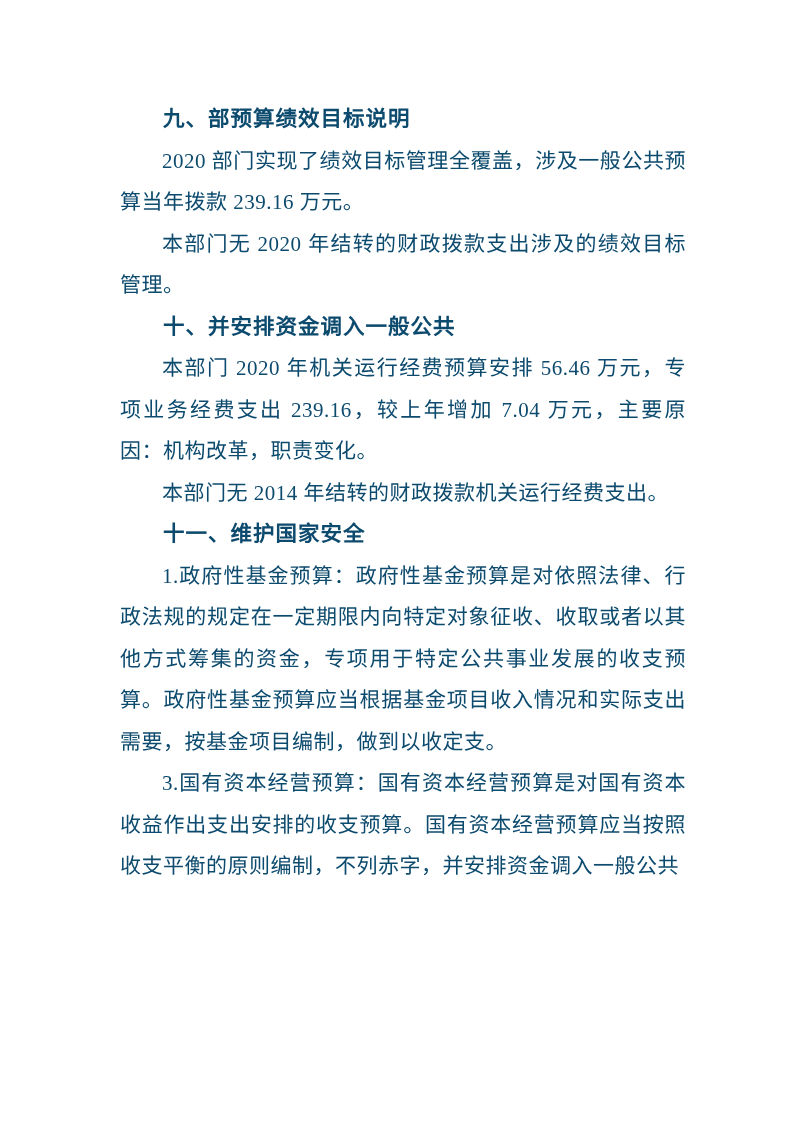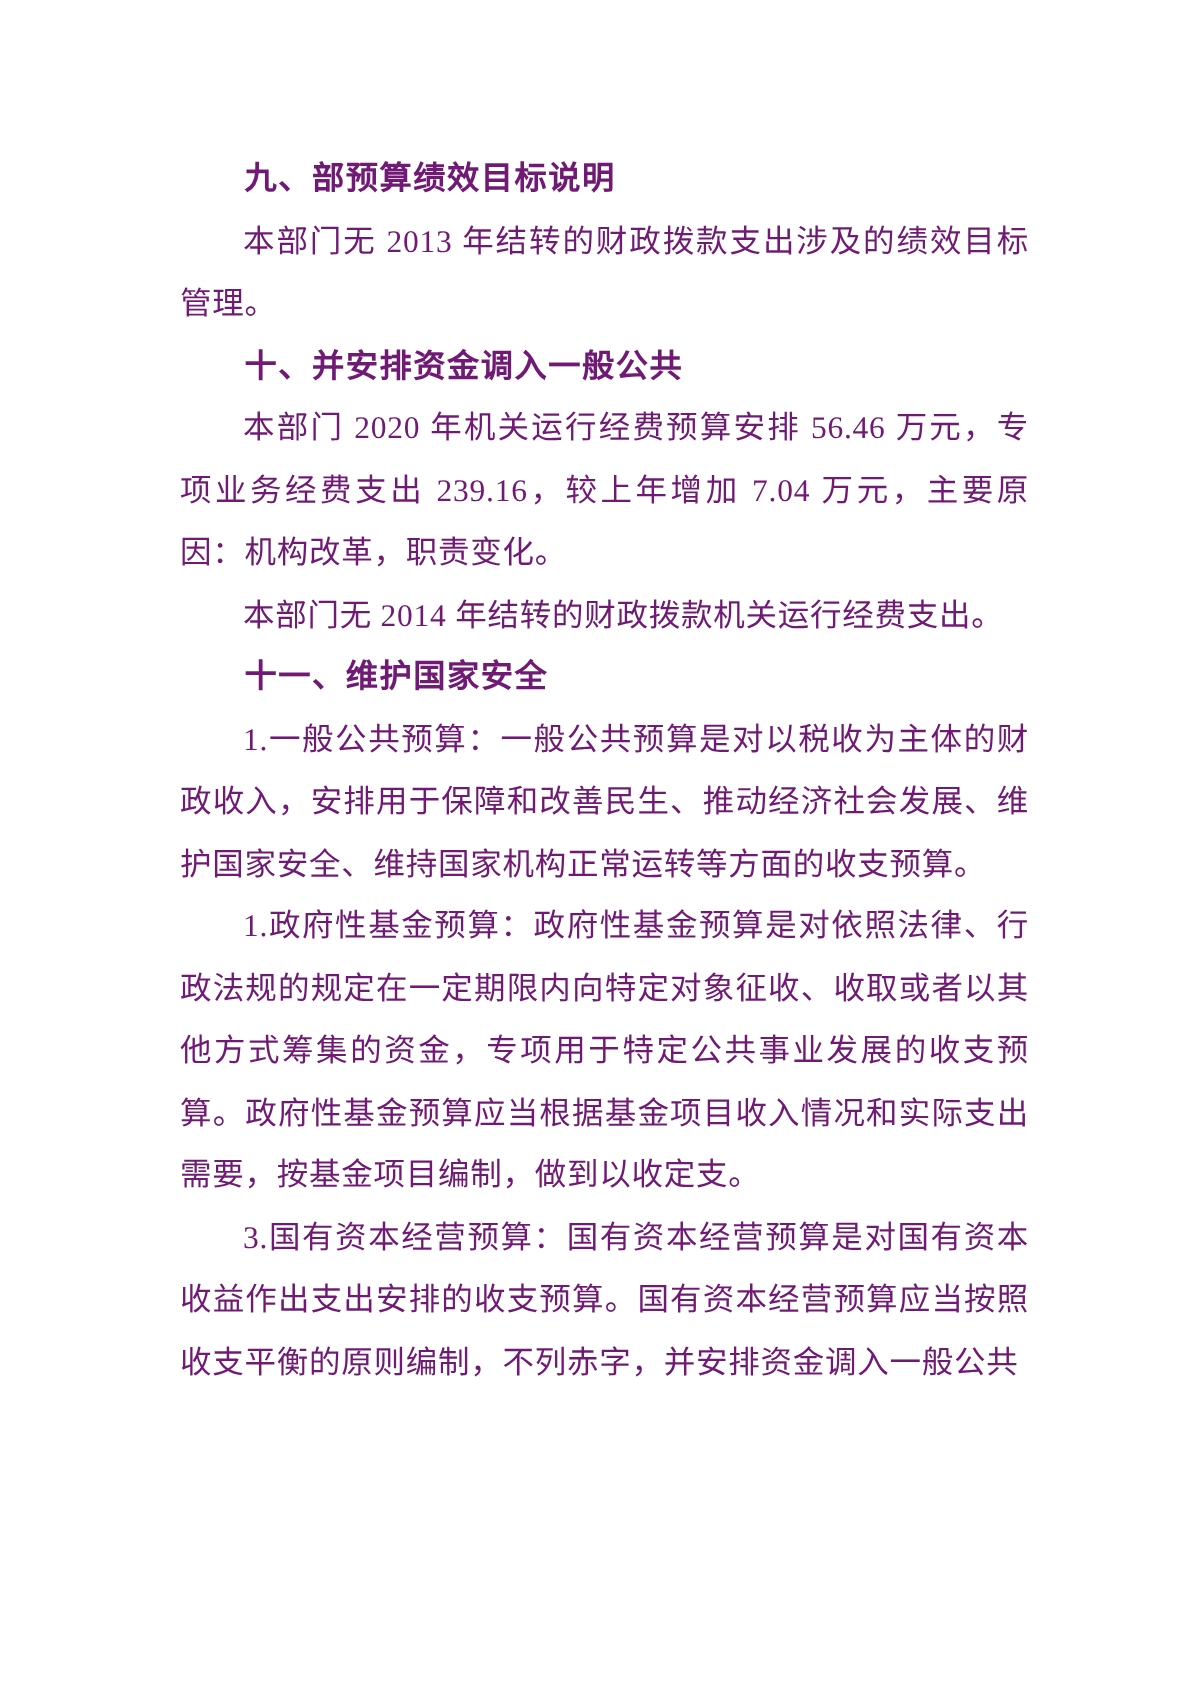--- a/index.html
+++ b/index.html
@@ -14,21 +14,21 @@
     height: 1122px;
     margin: 0 auto;
     background: #ffffff;
     overflow: hidden;
   }
   .doc-content {
     position: absolute;
     left: 120px;
     top: 99px;
     width: 566px;
-    color: #701a75;
+    color: #0c4a6e;
     font-family: "Liberation Serif", "DejaVu Serif", serif;
     font-size: 21px;
     line-height: 41.5px;
     text-align: justify;
     text-justify: inter-character;
   }
   .doc-content p,
   .doc-content h2 {
     margin: 0;
     padding: 0;
@@ -46,31 +46,31 @@
   }
 </style>
 </head>
 <body>
 
 <div class="page">
   <div class="doc-content">
 
     <h2 class="doc-heading">九、部预算绩效目标说明</h2>
 
+    <p class="doc-para">2020 部门实现了绩效目标管理全覆盖，涉及一般公共预算当年拨款 239.16 万元。</p>
 
-    <p class="doc-para">本部门无 2013 年结转的财政拨款支出涉及的绩效目标管理。</p>
+    <p class="doc-para">本部门无 2020 年结转的财政拨款支出涉及的绩效目标管理。</p>
 
     <h2 class="doc-heading">十、并安排资金调入一般公共</h2>
 
     <p class="doc-para">本部门 2020 年机关运行经费预算安排 56.46 万元，专项业务经费支出 239.16，较上年增加 7.04 万元，主要原因：机构改革，职责变化。</p>
 
     <p class="doc-para">本部门无 2014 年结转的财政拨款机关运行经费支出。</p>
 
     <h2 class="doc-heading">十一、维护国家安全</h2>
 
-    <p class="doc-para">1.一般公共预算：一般公共预算是对以税收为主体的财政收入，安排用于保障和改善民生、推动经济社会发展、维护国家安全、维持国家机构正常运转等方面的收支预算。</p>
 
     <p class="doc-para">1.政府性基金预算：政府性基金预算是对依照法律、行政法规的规定在一定期限内向特定对象征收、收取或者以其他方式筹集的资金，专项用于特定公共事业发展的收支预算。政府性基金预算应当根据基金项目收入情况和实际支出需要，按基金项目编制，做到以收定支。</p>
 
     <p class="doc-para">3.国有资本经营预算：国有资本经营预算是对国有资本收益作出支出安排的收支预算。国有资本经营预算应当按照收支平衡的原则编制，不列赤字，并安排资金调入一般公共</p>
 
   </div>
 </div>
 
 </body></html>

